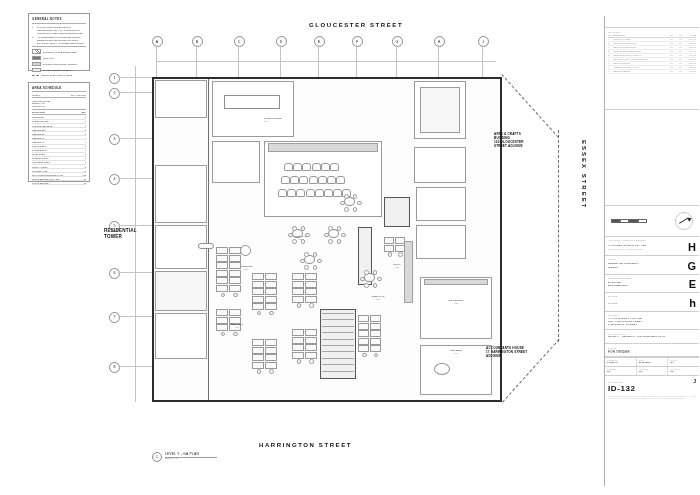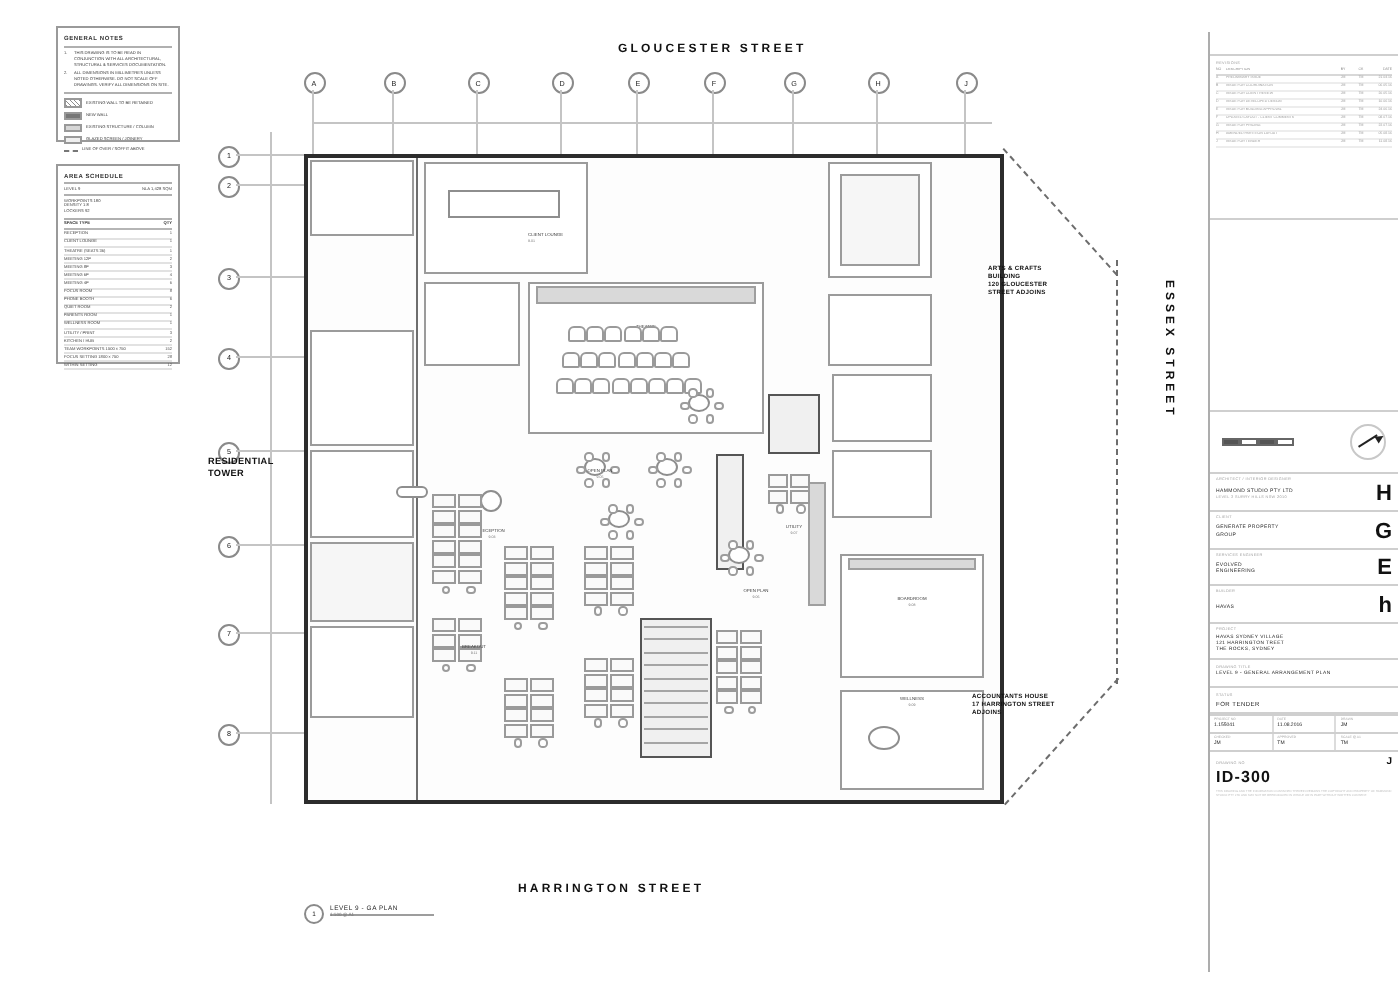--- a/index.html
+++ b/index.html
@@ -808,20 +808,20 @@
           <div class="info-cell">
             <div class="k">SCALE @ A1</div>
             <div class="v">TM</div>
           </div>
         </div>
       </div>
 
     <div id="dwg-no-row">
       <div>
         <div class="tb-cap">DRAWING NO</div>
-        <div class="no">ID-300</div>
+        <div class="no">ID-132</div>
       </div>
       <div class="rv">J</div>
     </div>
     <div id="disclaimer">THIS DRAWING AND THE INFORMATION CONTAINED THEREIN REMAINS THE COPYRIGHT AND PROPERTY OF HAMMOND STUDIO PTY LTD AND MAY NOT BE REPRODUCED IN WHOLE OR IN PART WITHOUT WRITTEN CONSENT.</div>
   </div>
 
 </div>
 
 </body></html>

